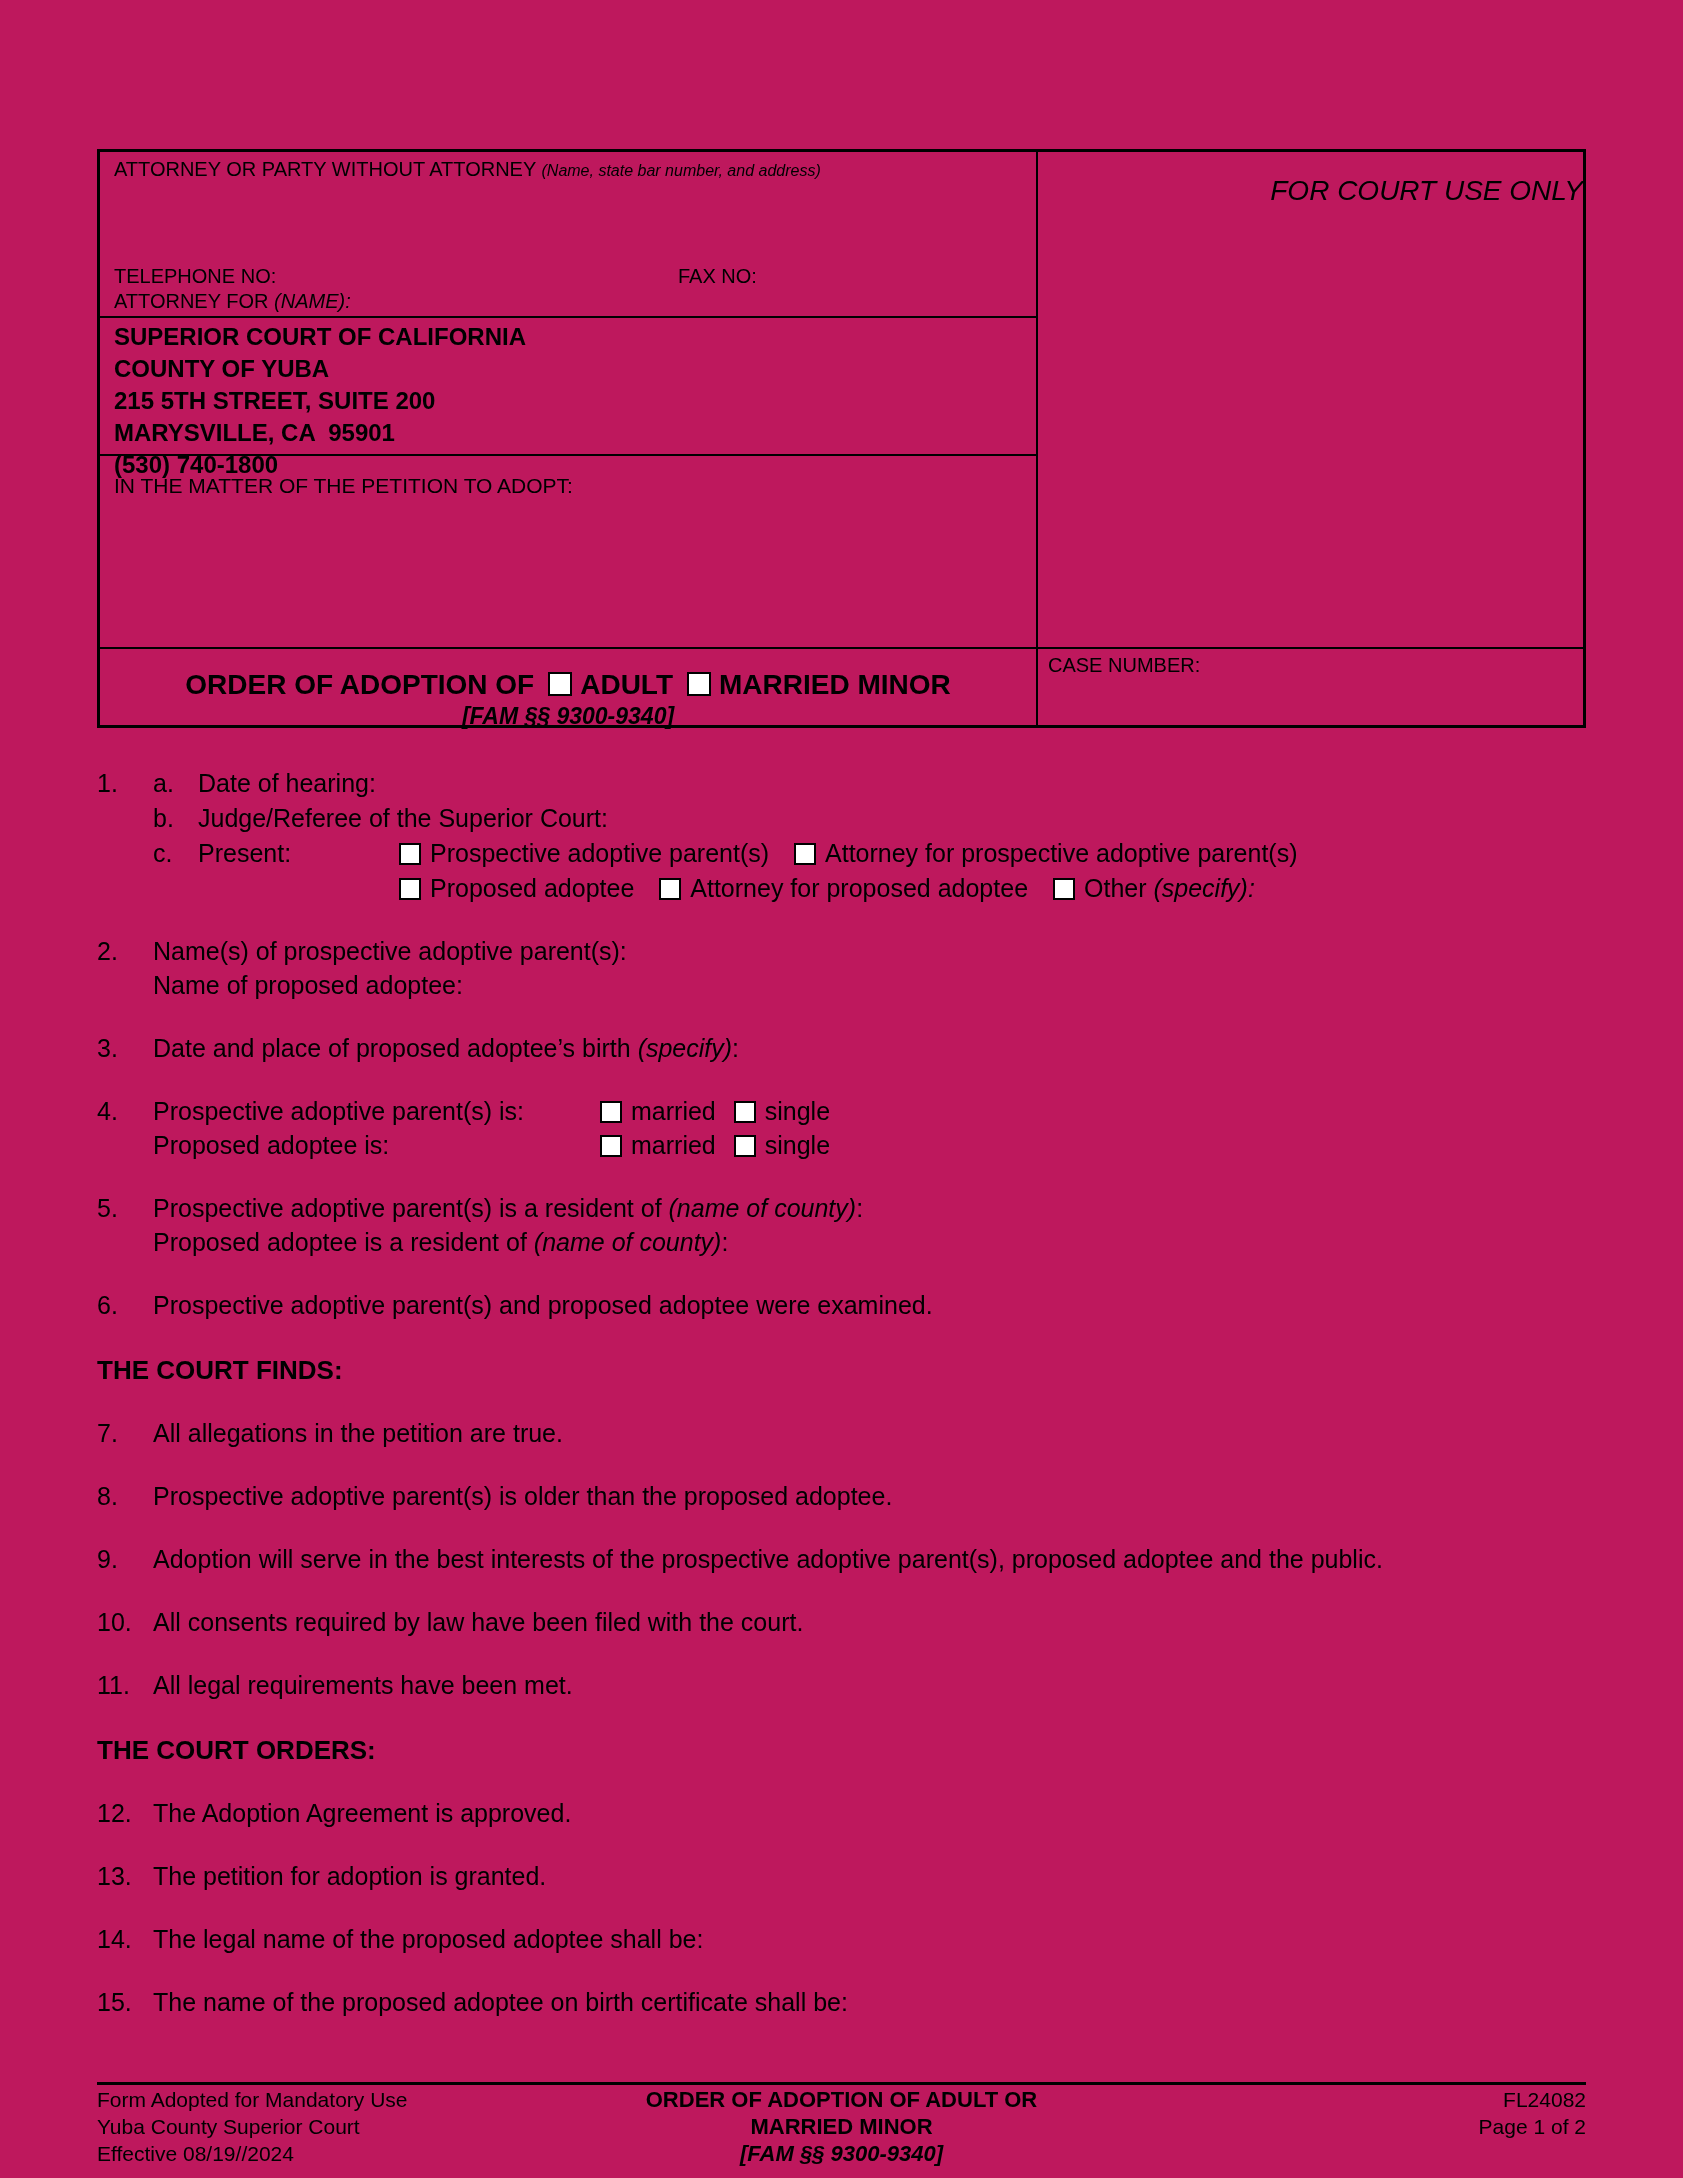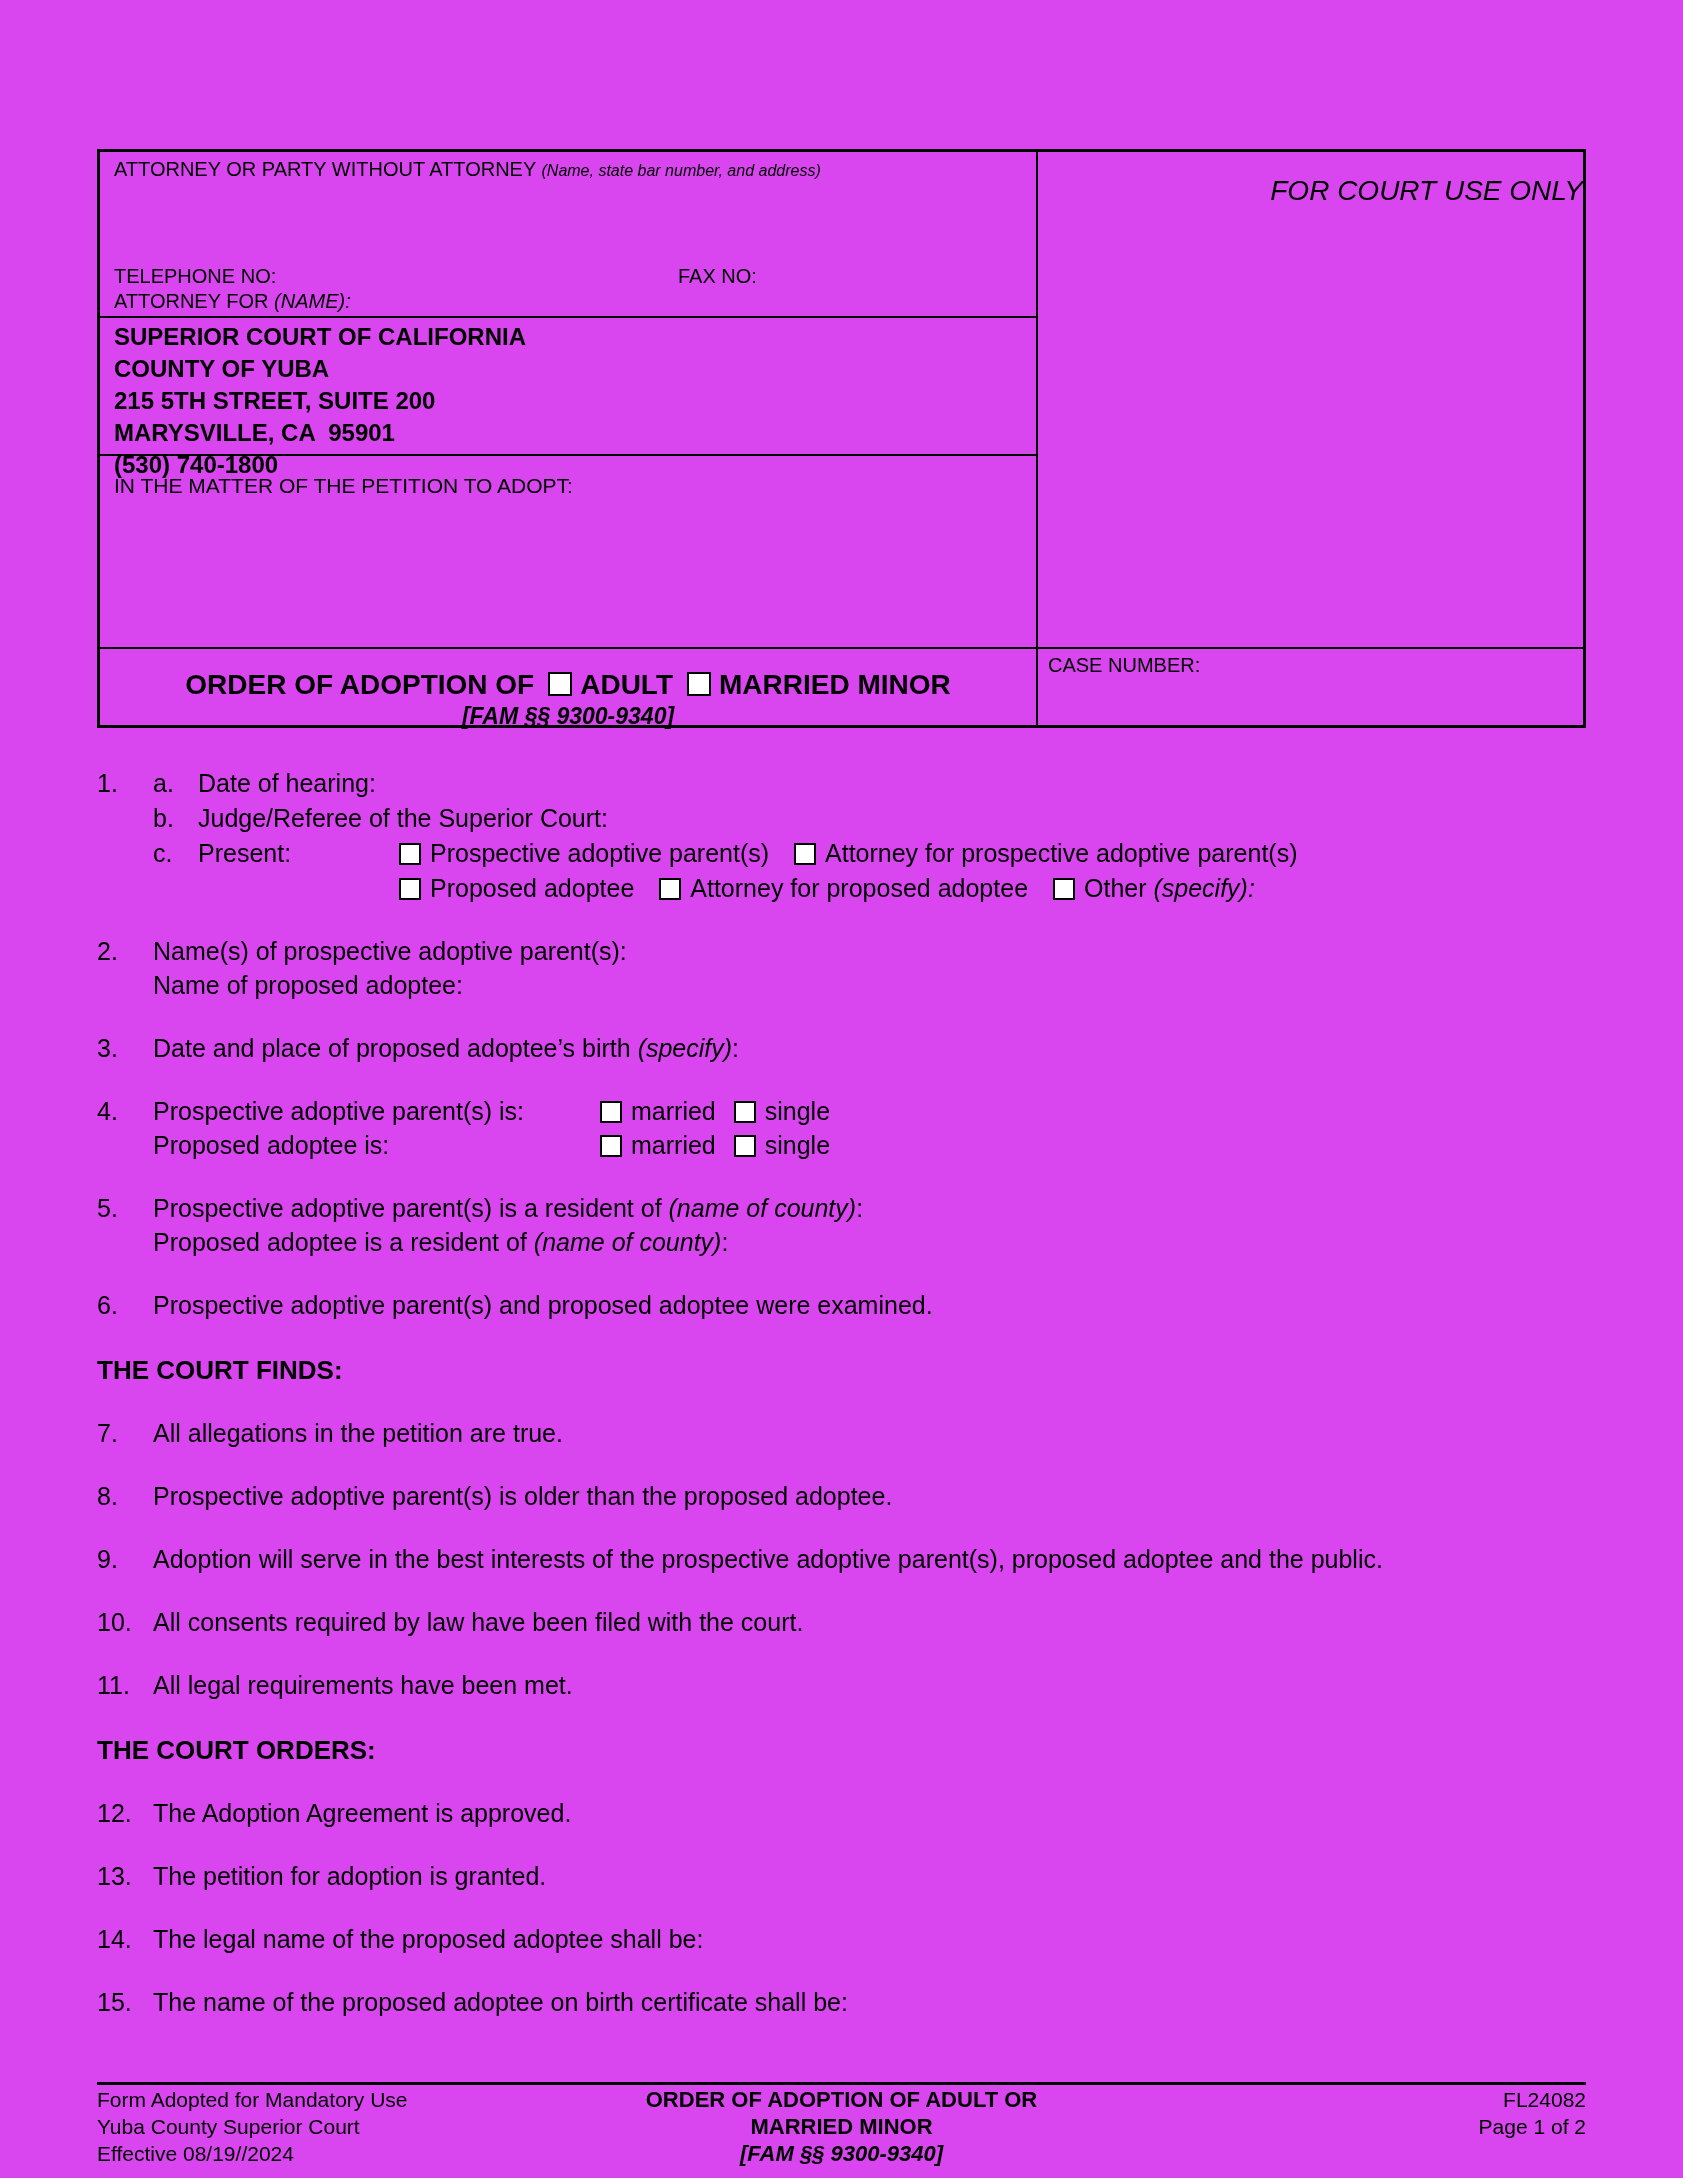--- a/index.html
+++ b/index.html
@@ -1,21 +1,21 @@
 <!DOCTYPE html>
 <html><head>
 <meta charset="utf-8">
 <style>
   * { margin: 0; padding: 0; box-sizing: border-box; }
   html, body { background: #ffffff; }
   .page {
     position: relative;
     width: 1683px;
     height: 2178px;
-    background: #d946ef;
+    background: #be185d;
     color: #000000;
     font-family: "Liberation Sans", sans-serif;
     overflow: hidden;
   }
 
   
   .form-box {
     position: absolute;
     left: 97px; top: 149px;
     width: 1489px; height: 579px;

